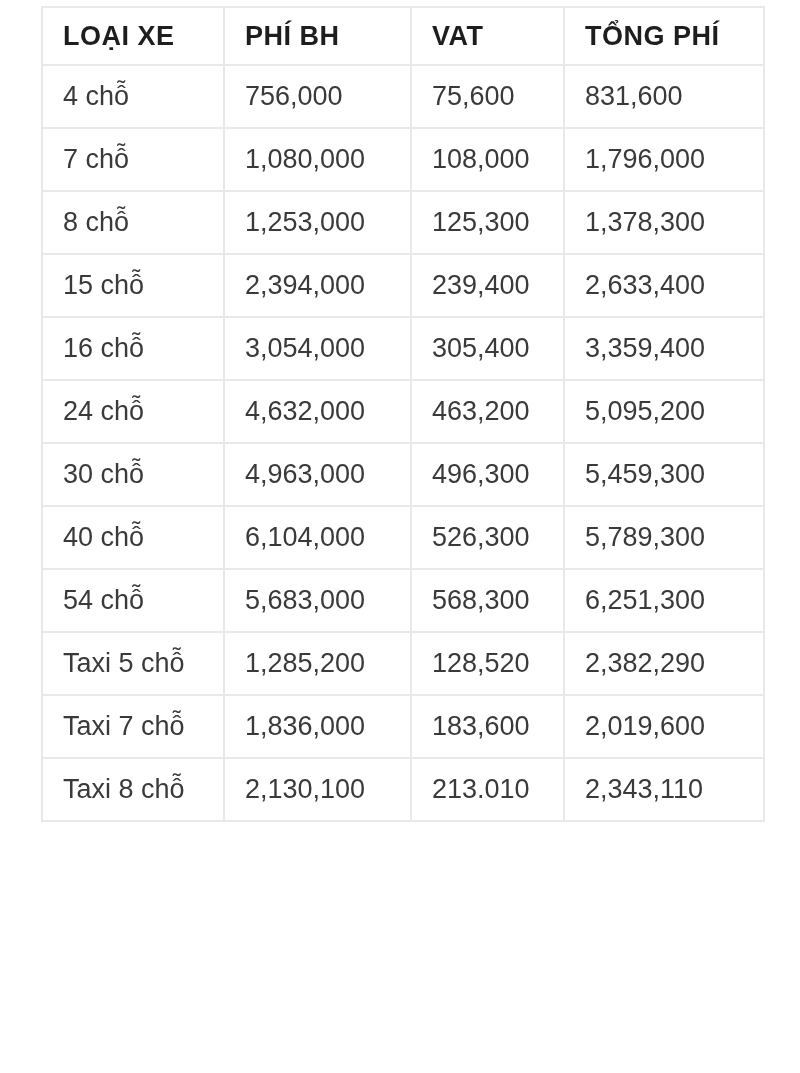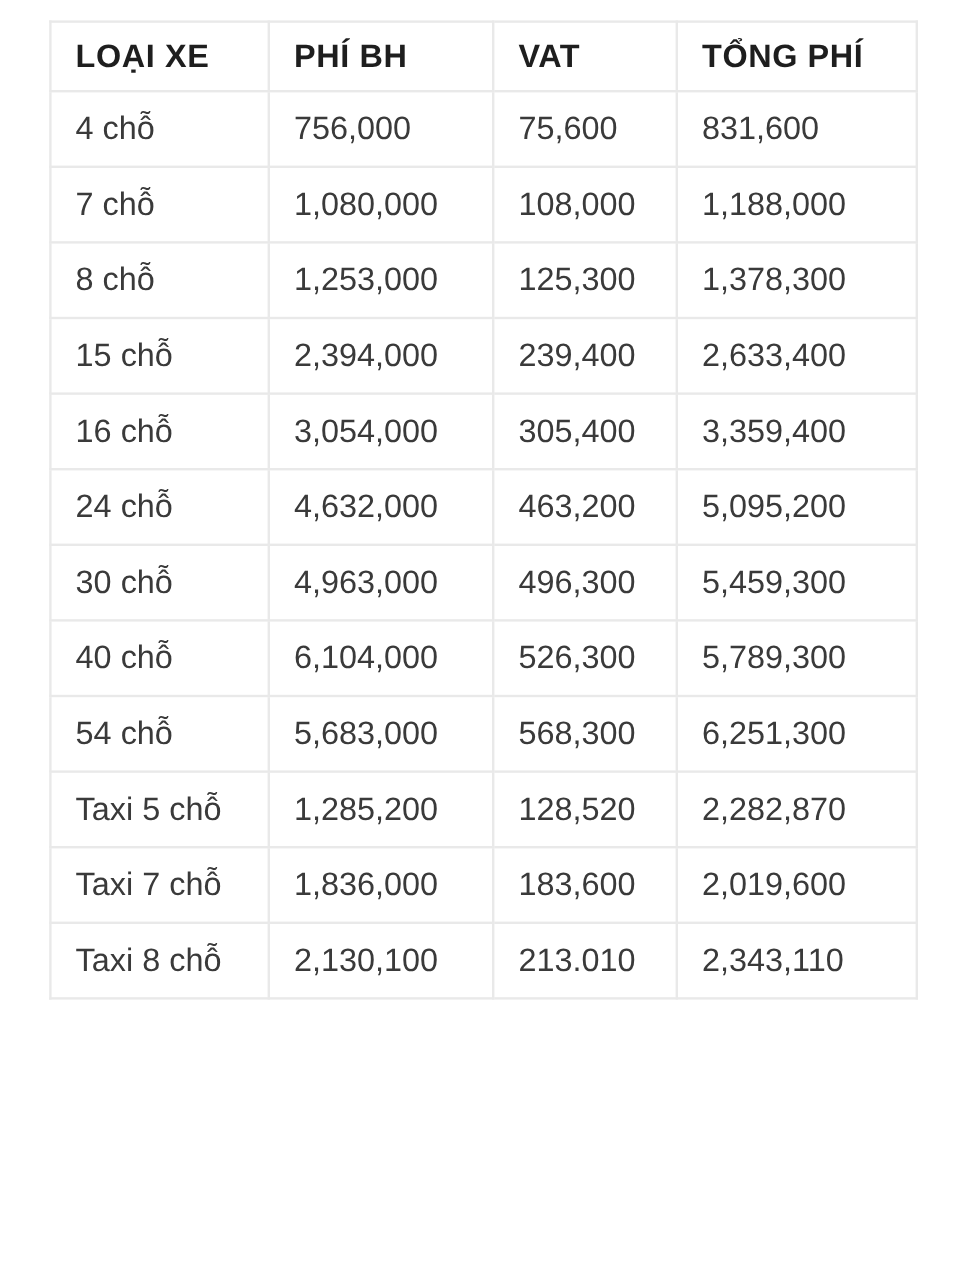--- a/index.html
+++ b/index.html
@@ -10,21 +10,21 @@
     width: 800px;
     height: 1073px;
     background: #ffffff;
     font-family: "Liberation Sans", sans-serif;
     overflow: hidden;
     position: relative;
   }
   table.fee-table {
     position: absolute;
     left: 41px;
-    top: 17px;
+    top: 6px;
     width: 722px;
     border-collapse: collapse;
     table-layout: fixed;
     padding-left: 44px;
   }
   table.fee-table th,
   table.fee-table td {
     border: 2px solid #e9e9e9;
     padding: 0 8px 0 20px;
     text-align: left;
@@ -72,21 +72,21 @@
   <tr>
         <td>4 chỗ</td>
         <td>756,000</td>
         <td>75,600</td>
         <td>831,600</td>
       </tr>
       <tr>
         <td>7 chỗ</td>
         <td>1,080,000</td>
         <td>108,000</td>
-        <td>1,188,000</td>
+        <td>1,796,000</td>
       </tr>
       <tr>
         <td>8 chỗ</td>
         <td>1,253,000</td>
         <td>125,300</td>
         <td>1,378,300</td>
       </tr>
       <tr>
         <td>15 chỗ</td>
         <td>2,394,000</td>
@@ -120,21 +120,21 @@
       <tr>
         <td>54 chỗ</td>
         <td>5,683,000</td>
         <td>568,300</td>
         <td>6,251,300</td>
       </tr>
       <tr>
         <td>Taxi 5 chỗ</td>
         <td>1,285,200</td>
         <td>128,520</td>
-        <td>2,282,870</td>
+        <td>2,382,290</td>
       </tr>
       <tr>
         <td>Taxi 7 chỗ</td>
         <td>1,836,000</td>
         <td>183,600</td>
         <td>2,019,600</td>
       </tr>
       <tr>
         <td>Taxi 8 chỗ</td>
         <td>2,130,100</td>

